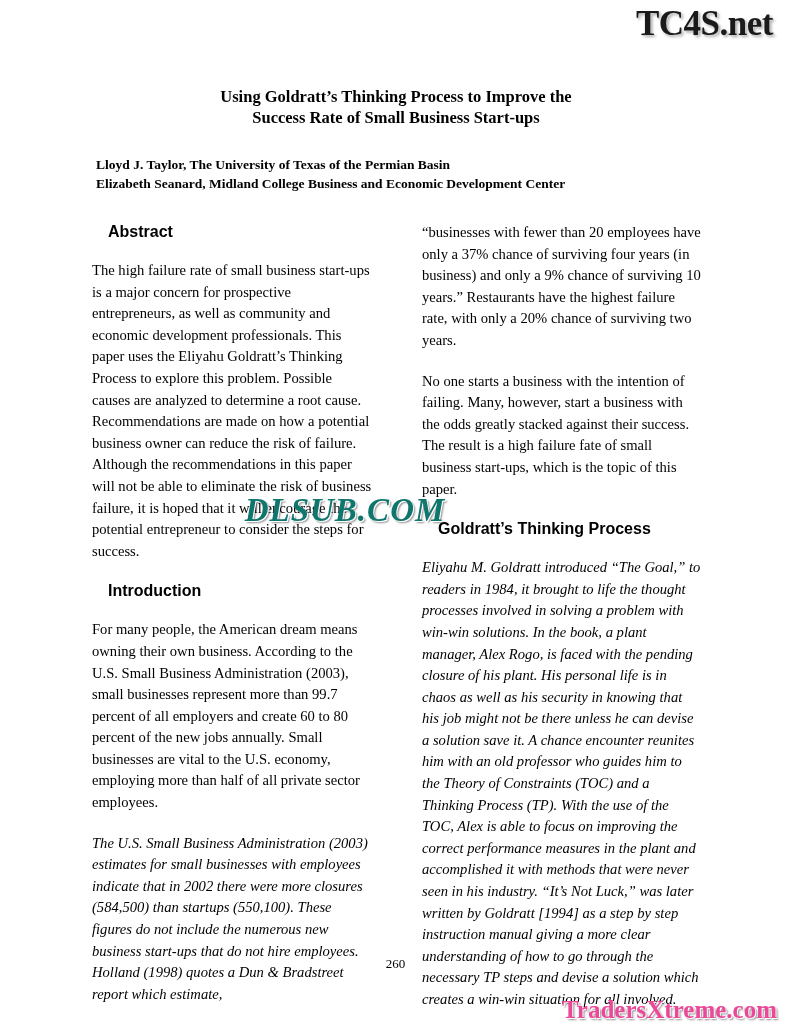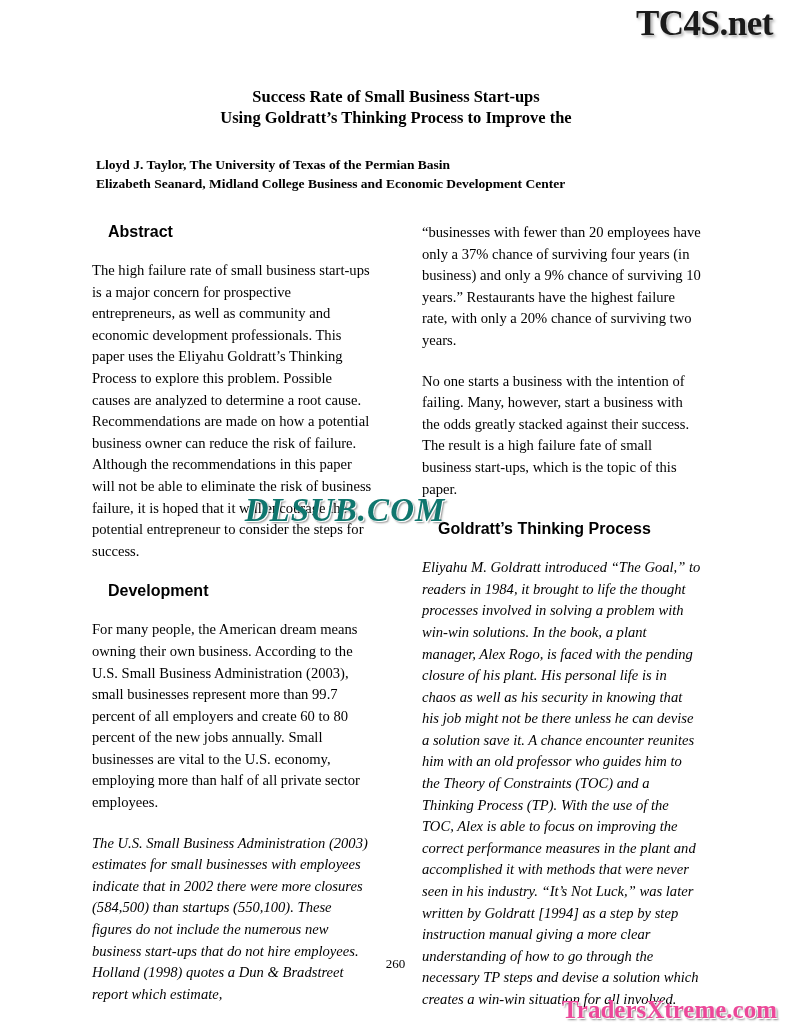--- a/index.html
+++ b/index.html
@@ -140,35 +140,35 @@
   }
 </style>
 </head>
 <body>
 
 <div class="page">
 
   <div class="wm-top">TC4S.net</div>
 
   <div class="title-block">
+    <div class="title-line">Using Goldratt’s Thinking Process to Improve the</div>
     <div class="title-line">Success Rate of Small Business Start-ups</div>
-    <div class="title-line">Using Goldratt’s Thinking Process to Improve the</div>
   </div>
 
   <div class="authors">
     <div class="author-line">Lloyd J. Taylor, The University of Texas of the Permian Basin</div>
     <div class="author-line">Elizabeth Seanard, Midland College Business and Economic Development Center</div>
   </div>
 
   <div class="columns">
 
     <div class="col col-left">
       <h2 class="section">Abstract</h2>
       <p class="para">The high failure rate of small business start-ups is a major concern for prospective entrepreneurs, as well as community and economic development professionals.  This paper uses the Eliyahu Goldratt’s Thinking Process to explore this problem.  Possible causes are analyzed to determine a root cause.  Recommendations are made on how a potential business owner can reduce the risk of failure.  Although the recommendations in this paper will not be able to eliminate the risk of business failure, it is hoped that it will encourage the potential entrepreneur to consider the steps for success.</p>
-      <h2 class="section">Development</h2>
+      <h2 class="section">Introduction</h2>
       <p class="para">For many people, the American dream means owning their own business.  According to the U.S. Small Business Administration (2003), small businesses represent more than 99.7 percent of all employers and create 60 to 80 percent of the new jobs annually.  Small businesses are vital to the U.S. economy, employing more than half of all private sector employees.</p>
       <p class="para tight">The U.S. Small Business Administration (2003) estimates for small businesses with employees indicate that in 2002 there were more closures (584,500) than startups (550,100).  These figures do not include the numerous new business start-ups that do not hire employees.  Holland (1998) quotes a Dun &amp; Bradstreet report which estimate,</p>
     </div>
 
     <div class="col col-right">
       <p class="para">“businesses with fewer than 20 employees have only a 37% chance of surviving four years (in business) and only a 9% chance of surviving 10 years.”  Restaurants have the highest failure rate, with only a 20% chance of surviving two years.</p>
       <p class="para">No one starts a business with the intention of failing.  Many, however, start a business with the odds greatly stacked against their success.  The result is a high failure fate of small business start-ups, which is the topic of this paper.</p>
       <h2 class="section">Goldratt’s Thinking Process</h2>
       <p class="para tight">Eliyahu M. Goldratt introduced “The Goal,” to readers in 1984, it brought to life the thought processes involved in solving a problem with win-win solutions.  In the book, a plant manager, Alex Rogo, is faced with the pending closure of his plant.  His personal life is in chaos as well as his security in knowing that his job might not be there unless he can devise a solution save it.  A chance encounter reunites him with an old professor who guides him to the Theory of Constraints (TOC) and a Thinking Process (TP).  With the use of the TOC, Alex is able to focus on improving the correct performance measures in the plant and accomplished it with methods that were never seen in his industry.   “It’s Not Luck,” was later written by Goldratt [1994] as a step by step instruction manual giving a more clear understanding of how to go through the necessary TP steps and devise a solution which creates a win-win situation for all involved.</p>
     </div>

